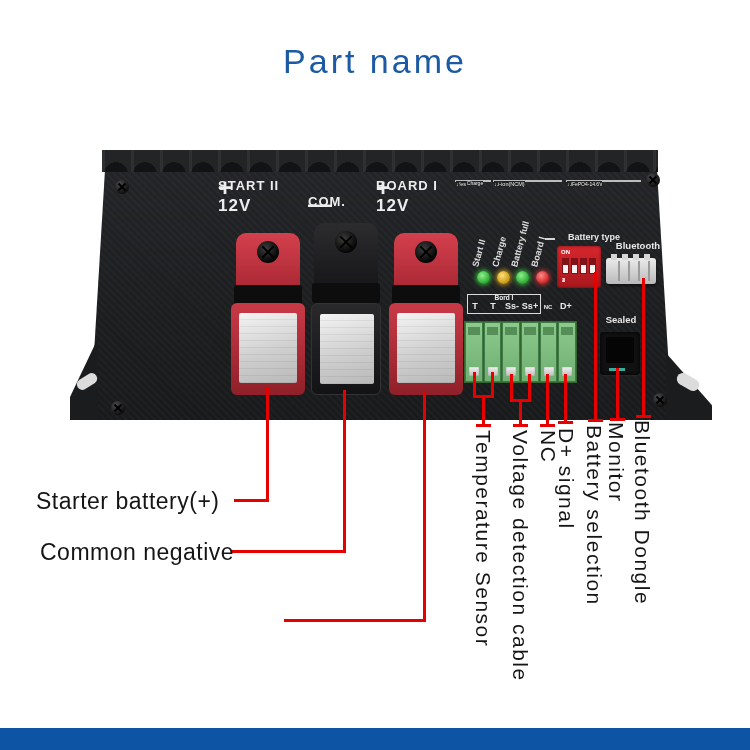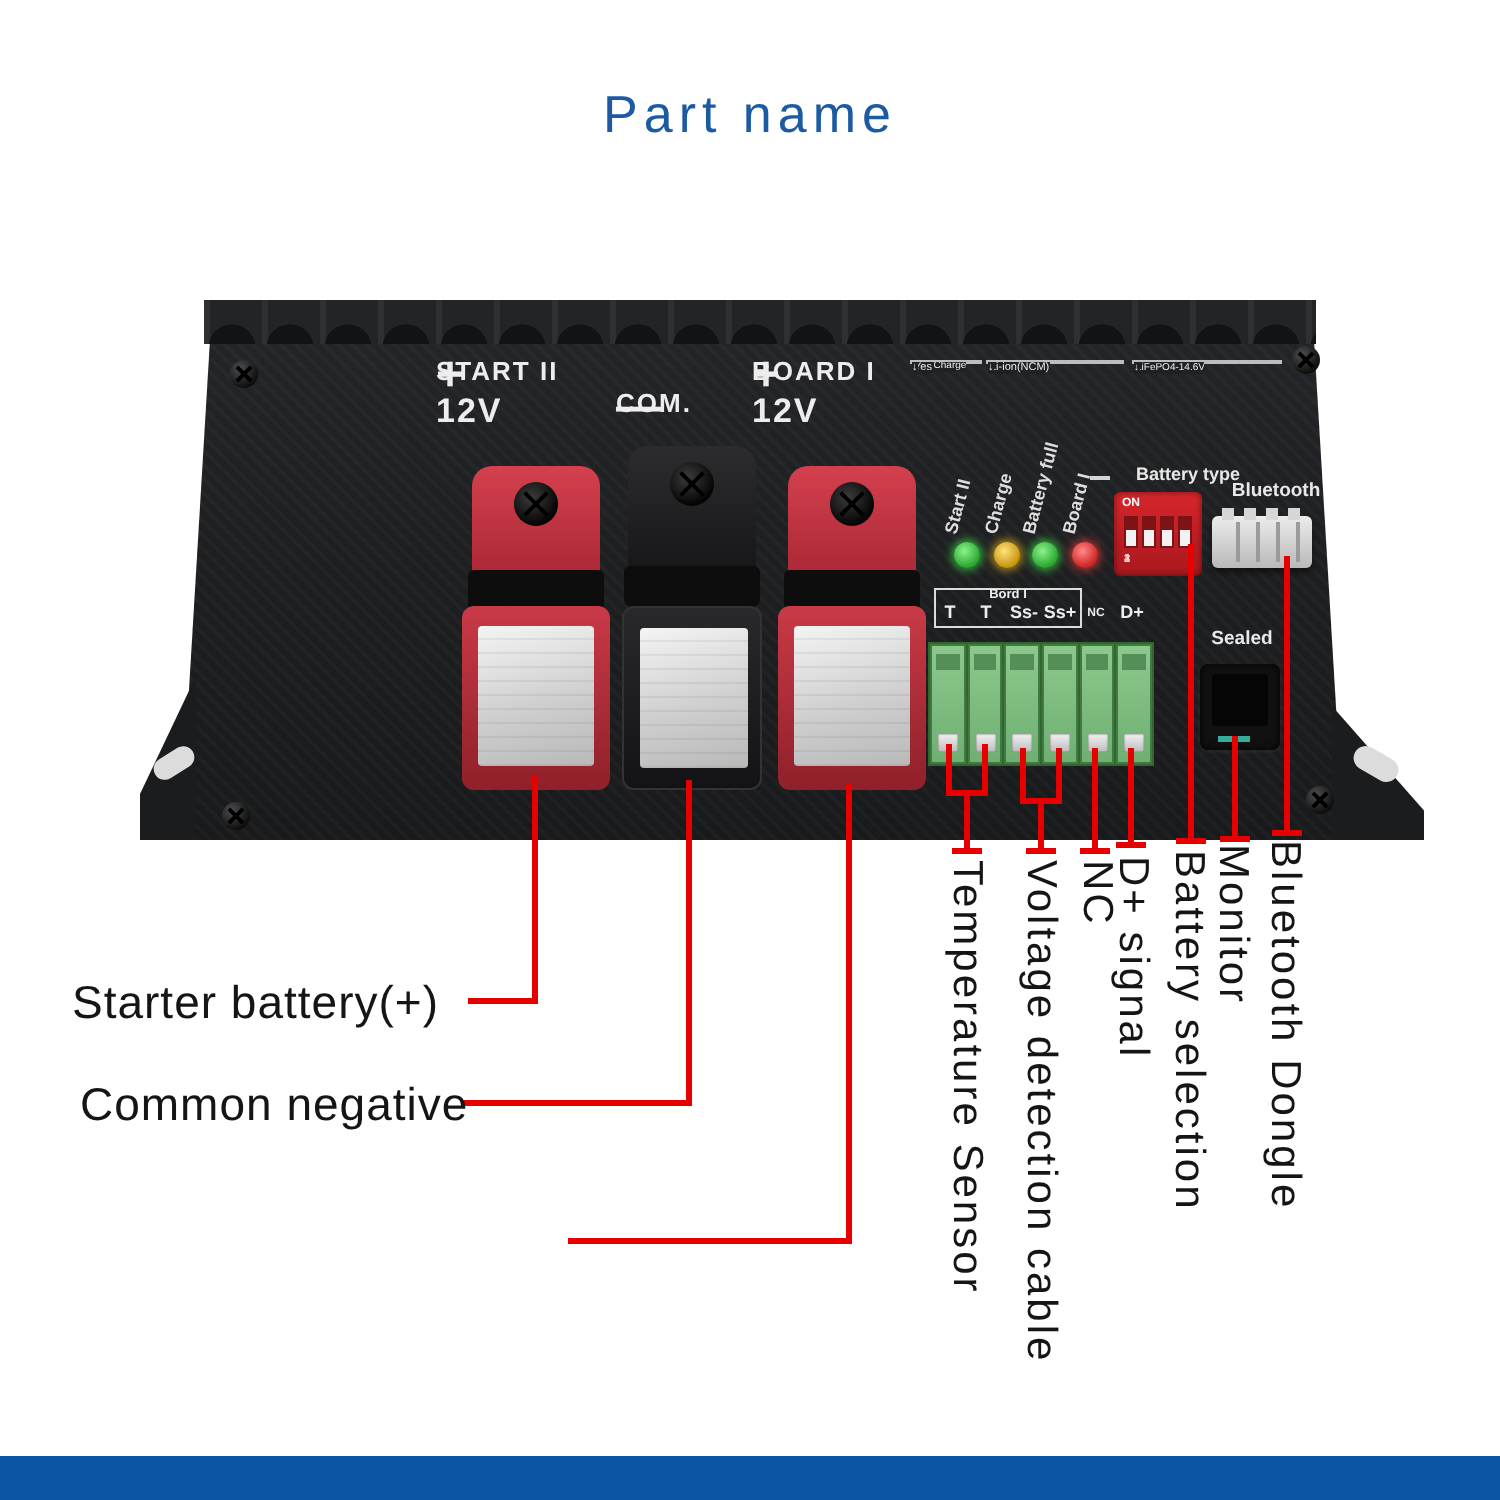--- a/index.html
+++ b/index.html
@@ -1,21 +1,21 @@
 <!DOCTYPE html>
 <html><head>
 <meta charset="utf-8">
 <style>
   html,body{margin:0;padding:0;background:#fff;}
   .scene{position:relative;width:750px;height:750px;background:#fff;overflow:hidden;
          font-family:"Liberation Sans",sans-serif;}
 
   
   .title{position:absolute;left:0;top:42px;width:100%;text-align:center;
-         font-size:26px;letter-spacing:3px;color:#1c5ba3;font-weight:400;}
+         font-size:34px;letter-spacing:3px;color:#1c5ba3;font-weight:400;}
 
   
   .device{position:absolute;left:68px;top:148px;width:648px;height:280px;}
   .device *{position:absolute;box-sizing:border-box;}
   .body{left:22px;top:10px;width:582px;height:262px;
         background:linear-gradient(180deg,#242528 0%,#1d1e20 55%,#191a1c 100%);
         background-blend-mode:overlay;
         clip-path:polygon(2.7% 0,97.3% 0,100% 100%,0 100%);
         box-shadow:0 12px 20px -8px rgba(0,0,0,.4);}
   .body::after{content:"";position:absolute;inset:0;

